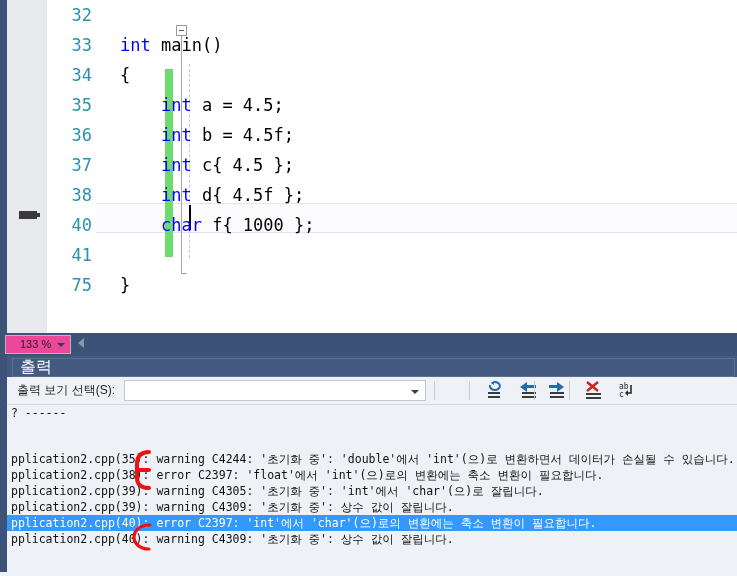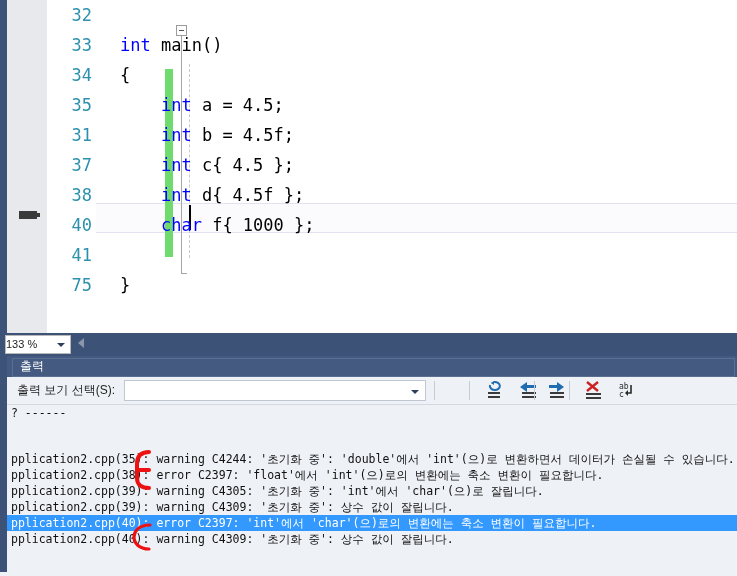--- a/index.html
+++ b/index.html
@@ -160,26 +160,26 @@
   #zoom-bar {
     position: absolute;
     left: 0; top: 333px;
     width: 737px; height: 23px;
     background: #3c5277;
   }
   .zoom-combo {
     position: absolute;
     left: 5px; top: 2px;
     width: 66px; height: 19px;
-    background: #ffffff;
+    background: #ec4899;
     border: 1px solid #b8b8b8;
     font-size: 11px;
     color: #1e1e1e;
     line-height: 17px;
-    padding-left: 0;
+    padding-left: 14px;
   }
   .zoom-combo .arrow {
     position: absolute;
     right: 5px; top: 7px;
     width: 0; height: 0;
     border-left: 4px solid transparent;
     border-right: 4px solid transparent;
     border-top: 4px solid #2d3f5c;
   }
   .hscroll-left {
@@ -212,21 +212,21 @@
   }
   .op-title-inner {
     position: absolute;
     left: 5px; top: 2px;
     right: 2px; height: 19px;
     border: 1px solid #5b6f92;
   }
   .op-title-text {
     position: absolute;
     left: 13px; top: 2px;
-    font-size: 12px;
+    font-size: 16px;
     color: #ffffff;
     line-height: 17px;
   }
 
   .op-toolbar {
     position: absolute;
     left: 7px; top: 21px;
     width: 730px; height: 28px;
     background: #eef1f5;
     border-bottom: 1px solid #d4d9e0;
@@ -343,21 +343,21 @@
       </div>
       <div class="code-line">
         <span class="ln">34</span>
         <span class="code-text">{</span>
       </div>
       <div class="code-line">
         <span class="ln">35</span>
         <span class="code-text">    <span class="kw">int</span><span> a = 4.5;</span></span>
       </div>
       <div class="code-line">
-        <span class="ln">31</span>
+        <span class="ln">36</span>
         <span class="code-text">    <span class="kw">int</span><span> b = 4.5f;</span></span>
       </div>
       <div class="code-line">
         <span class="ln">37</span>
         <span class="code-text">    <span class="kw">int</span><span> c{ 4.5 };</span></span>
       </div>
       <div class="code-line">
         <span class="ln">38</span>
         <span class="code-text">    <span class="kw">int</span><span> d{ 4.5f };</span></span>
       </div>

